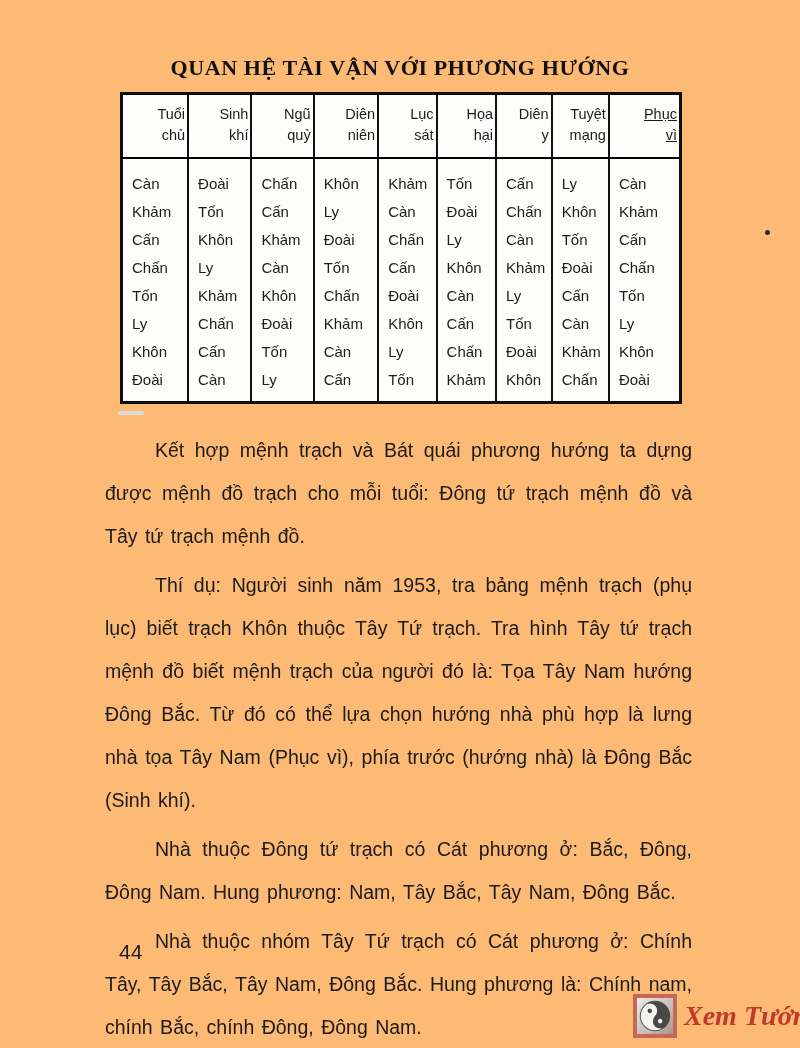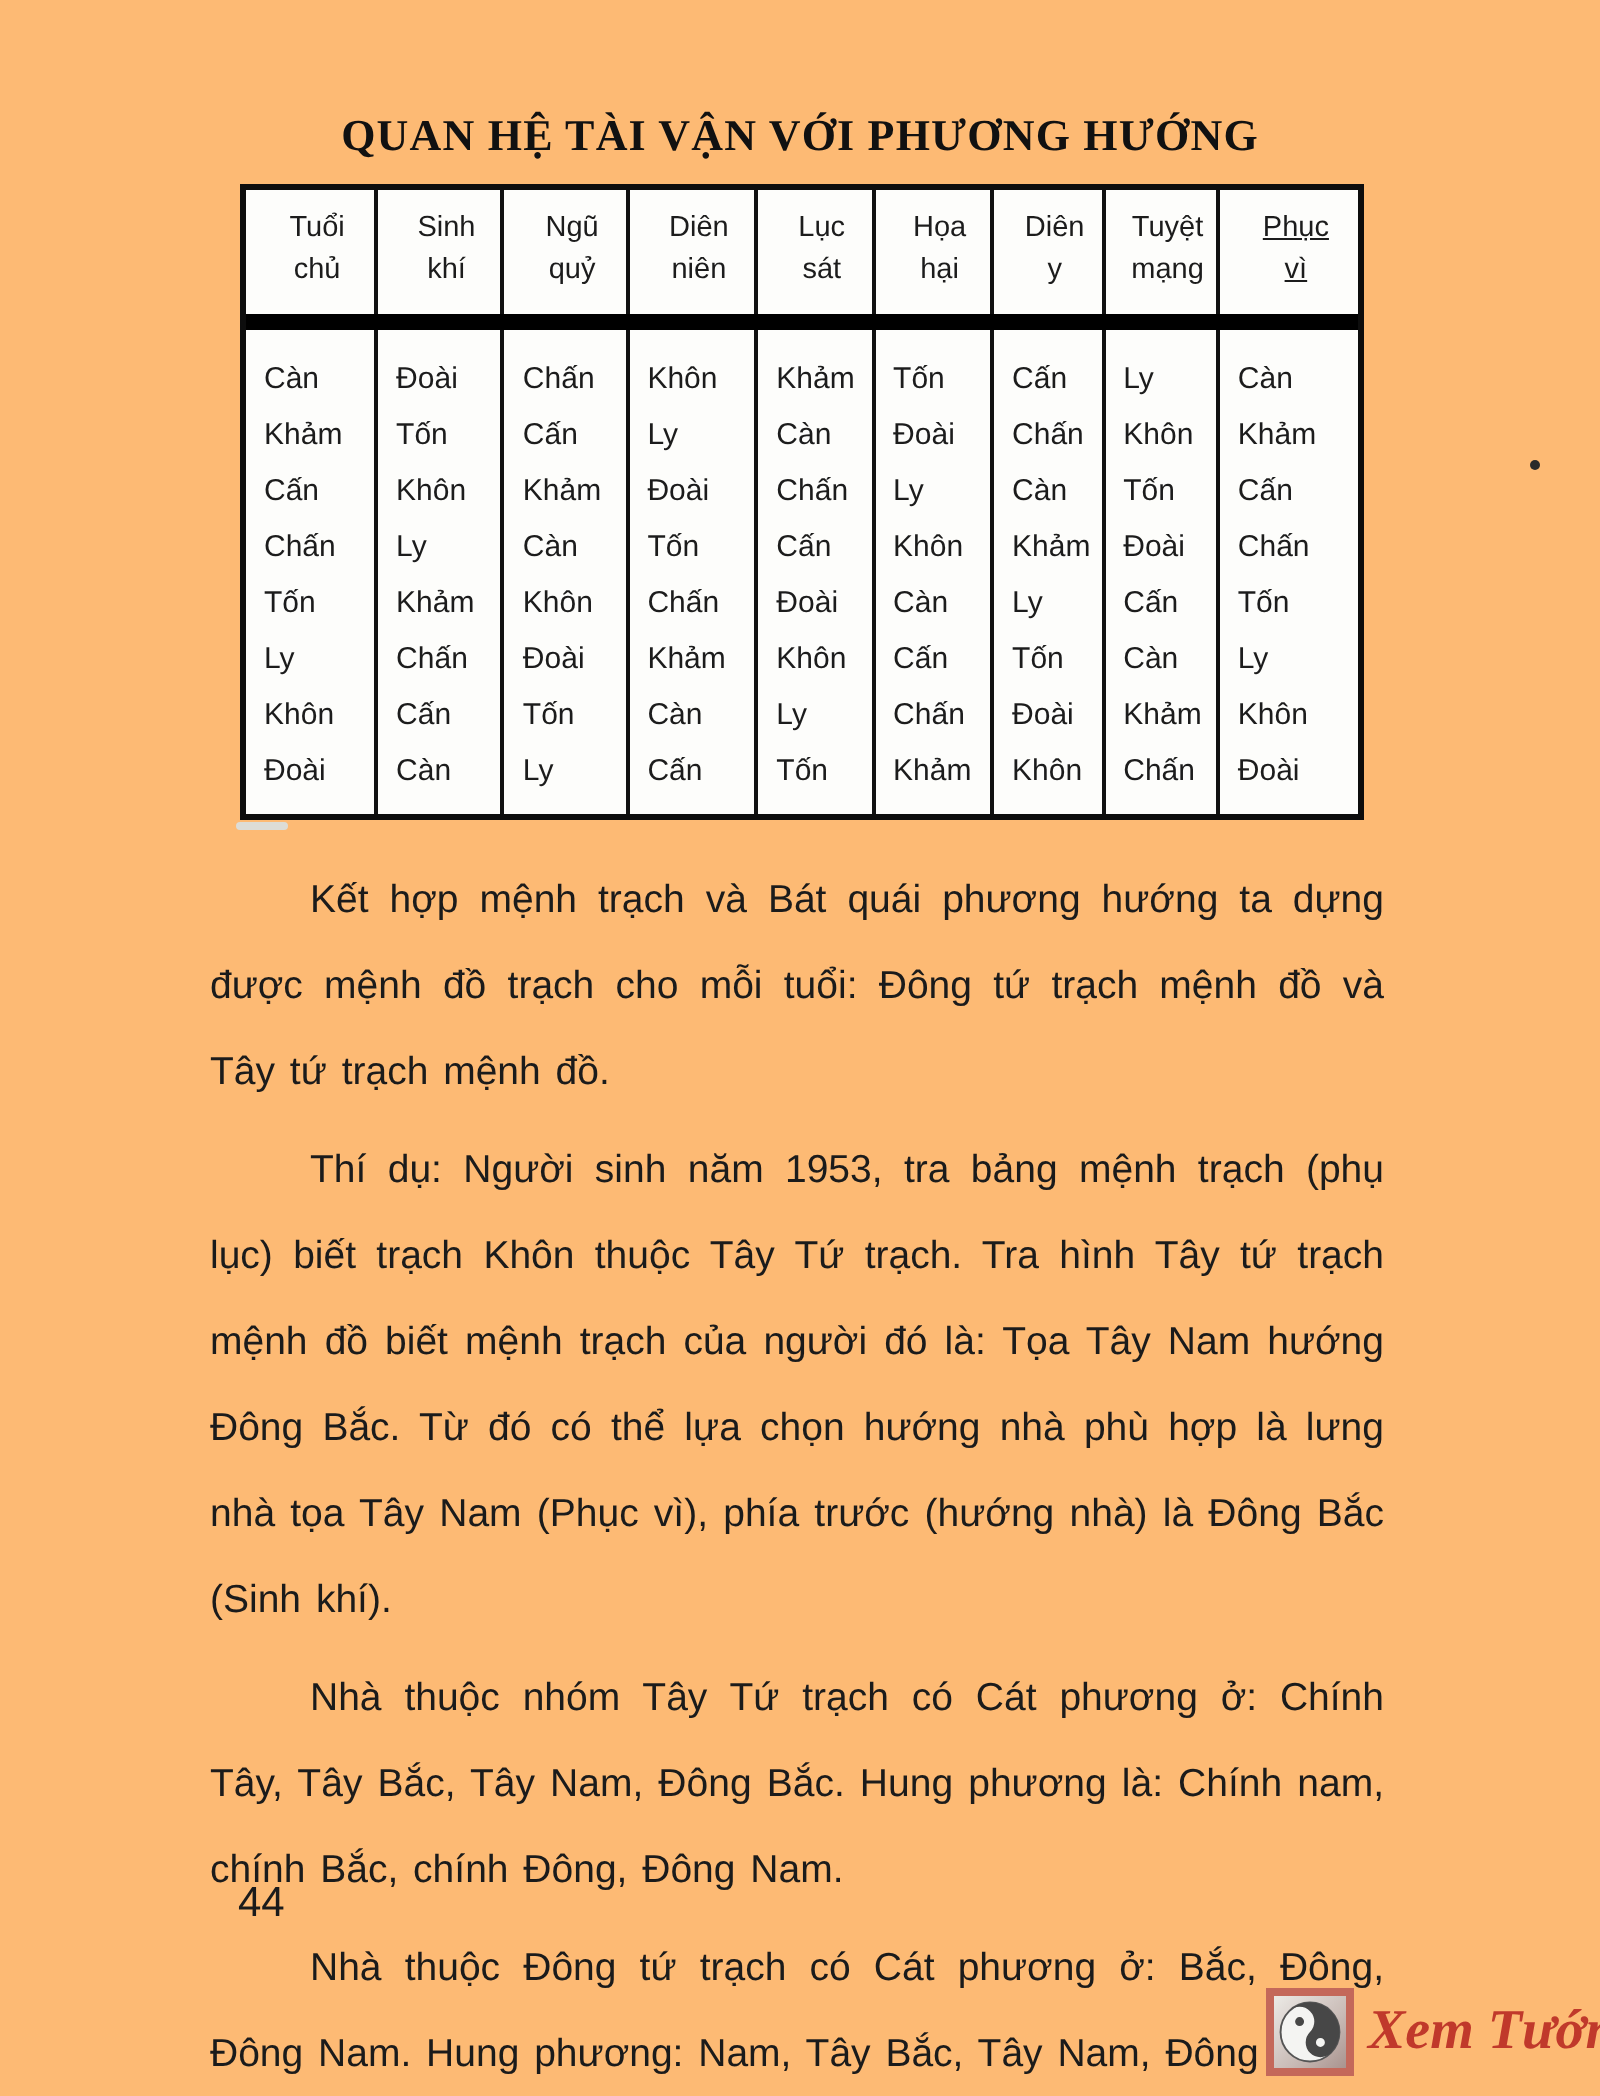--- a/index.html
+++ b/index.html
@@ -47,24 +47,24 @@
   .bagua-table col.c2 { width: 11.4%; }
   .bagua-table col.c3 { width: 11.2%; }
   .bagua-table col.c4 { width: 11.6%; }
   .bagua-table col.c5 { width: 10.5%; }
   .bagua-table col.c6 { width: 10.7%; }
   .bagua-table col.c7 { width: 10.0%; }
   .bagua-table col.c8 { width: 10.3%; }
   .bagua-table col.c9 { width: 12.6%; }
   .bagua-table th {
     border-right: 2px solid #111;
-    border-bottom: 8px solid #000000;
+    border-bottom: 2px solid #000000;
     font-weight: 400;
     font-size: 14.5px;
-    text-align: center;
+    text-align: right;
     vertical-align: top;
     padding: 9px 2px 5px 9px;
     line-height: 21px;
     height: 48px;
     white-space: nowrap;
     overflow: hidden;
   }
   .bagua-table th:last-child { border-right: none; text-decoration: underline; }
   .bagua-table td {
     border-right: 2px solid #111;
@@ -307,22 +307,22 @@
         </tbody>
     </table>
   </div>
 
   <div class="smudge"></div>
   <div class="speck"></div>
 
   <section class="body-text">
       <p>Kết hợp mệnh trạch và Bát quái phương hướng ta dựng được mệnh đồ trạch cho mỗi tuổi: Đông tứ trạch mệnh đồ và Tây tứ trạch mệnh đồ.</p>
       <p>Thí dụ: Người sinh năm 1953, tra bảng mệnh trạch (phụ lục) biết trạch Khôn thuộc Tây Tứ trạch. Tra hình Tây tứ trạch mệnh đồ biết mệnh trạch của người đó là: Tọa Tây Nam hướng Đông Bắc. Từ đó có thể lựa chọn hướng nhà phù hợp là lưng nhà tọa Tây Nam (Phục vì), phía trước (hướng nhà) là Đông Bắc (Sinh khí).</p>
+      <p>Nhà thuộc Đông tứ trạch có Cát phương ở: Bắc, Đông, Đông Nam. Hung phương: Nam, Tây Bắc, Tây Nam, Đông Bắc.</p>
       <p>Nhà thuộc nhóm Tây Tứ trạch có Cát phương ở: Chính Tây, Tây Bắc, Tây Nam, Đông Bắc. Hung phương là: Chính nam, chính Bắc, chính Đông, Đông Nam.</p>
-      <p>Nhà thuộc Đông tứ trạch có Cát phương ở: Bắc, Đông, Đông Nam. Hung phương: Nam, Tây Bắc, Tây Nam, Đông Bắc.</p>
     </section>
 
   <div class="page-number">44</div>
 
   <div class="watermark">
     <span class="wm-logo">
       <svg viewBox="0 0 100 100" aria-hidden="true">
         <circle cx="50" cy="50" r="46" fill="#f4f4f2" stroke="#555" stroke-width="3"></circle>
         <path d="M50 4 a46 46 0 0 1 0 92 a23 23 0 0 1 0 -46 a23 23 0 0 0 0 -46 Z" fill="#474747"></path>
         <circle cx="50" cy="27" r="7" fill="#474747"></circle>

